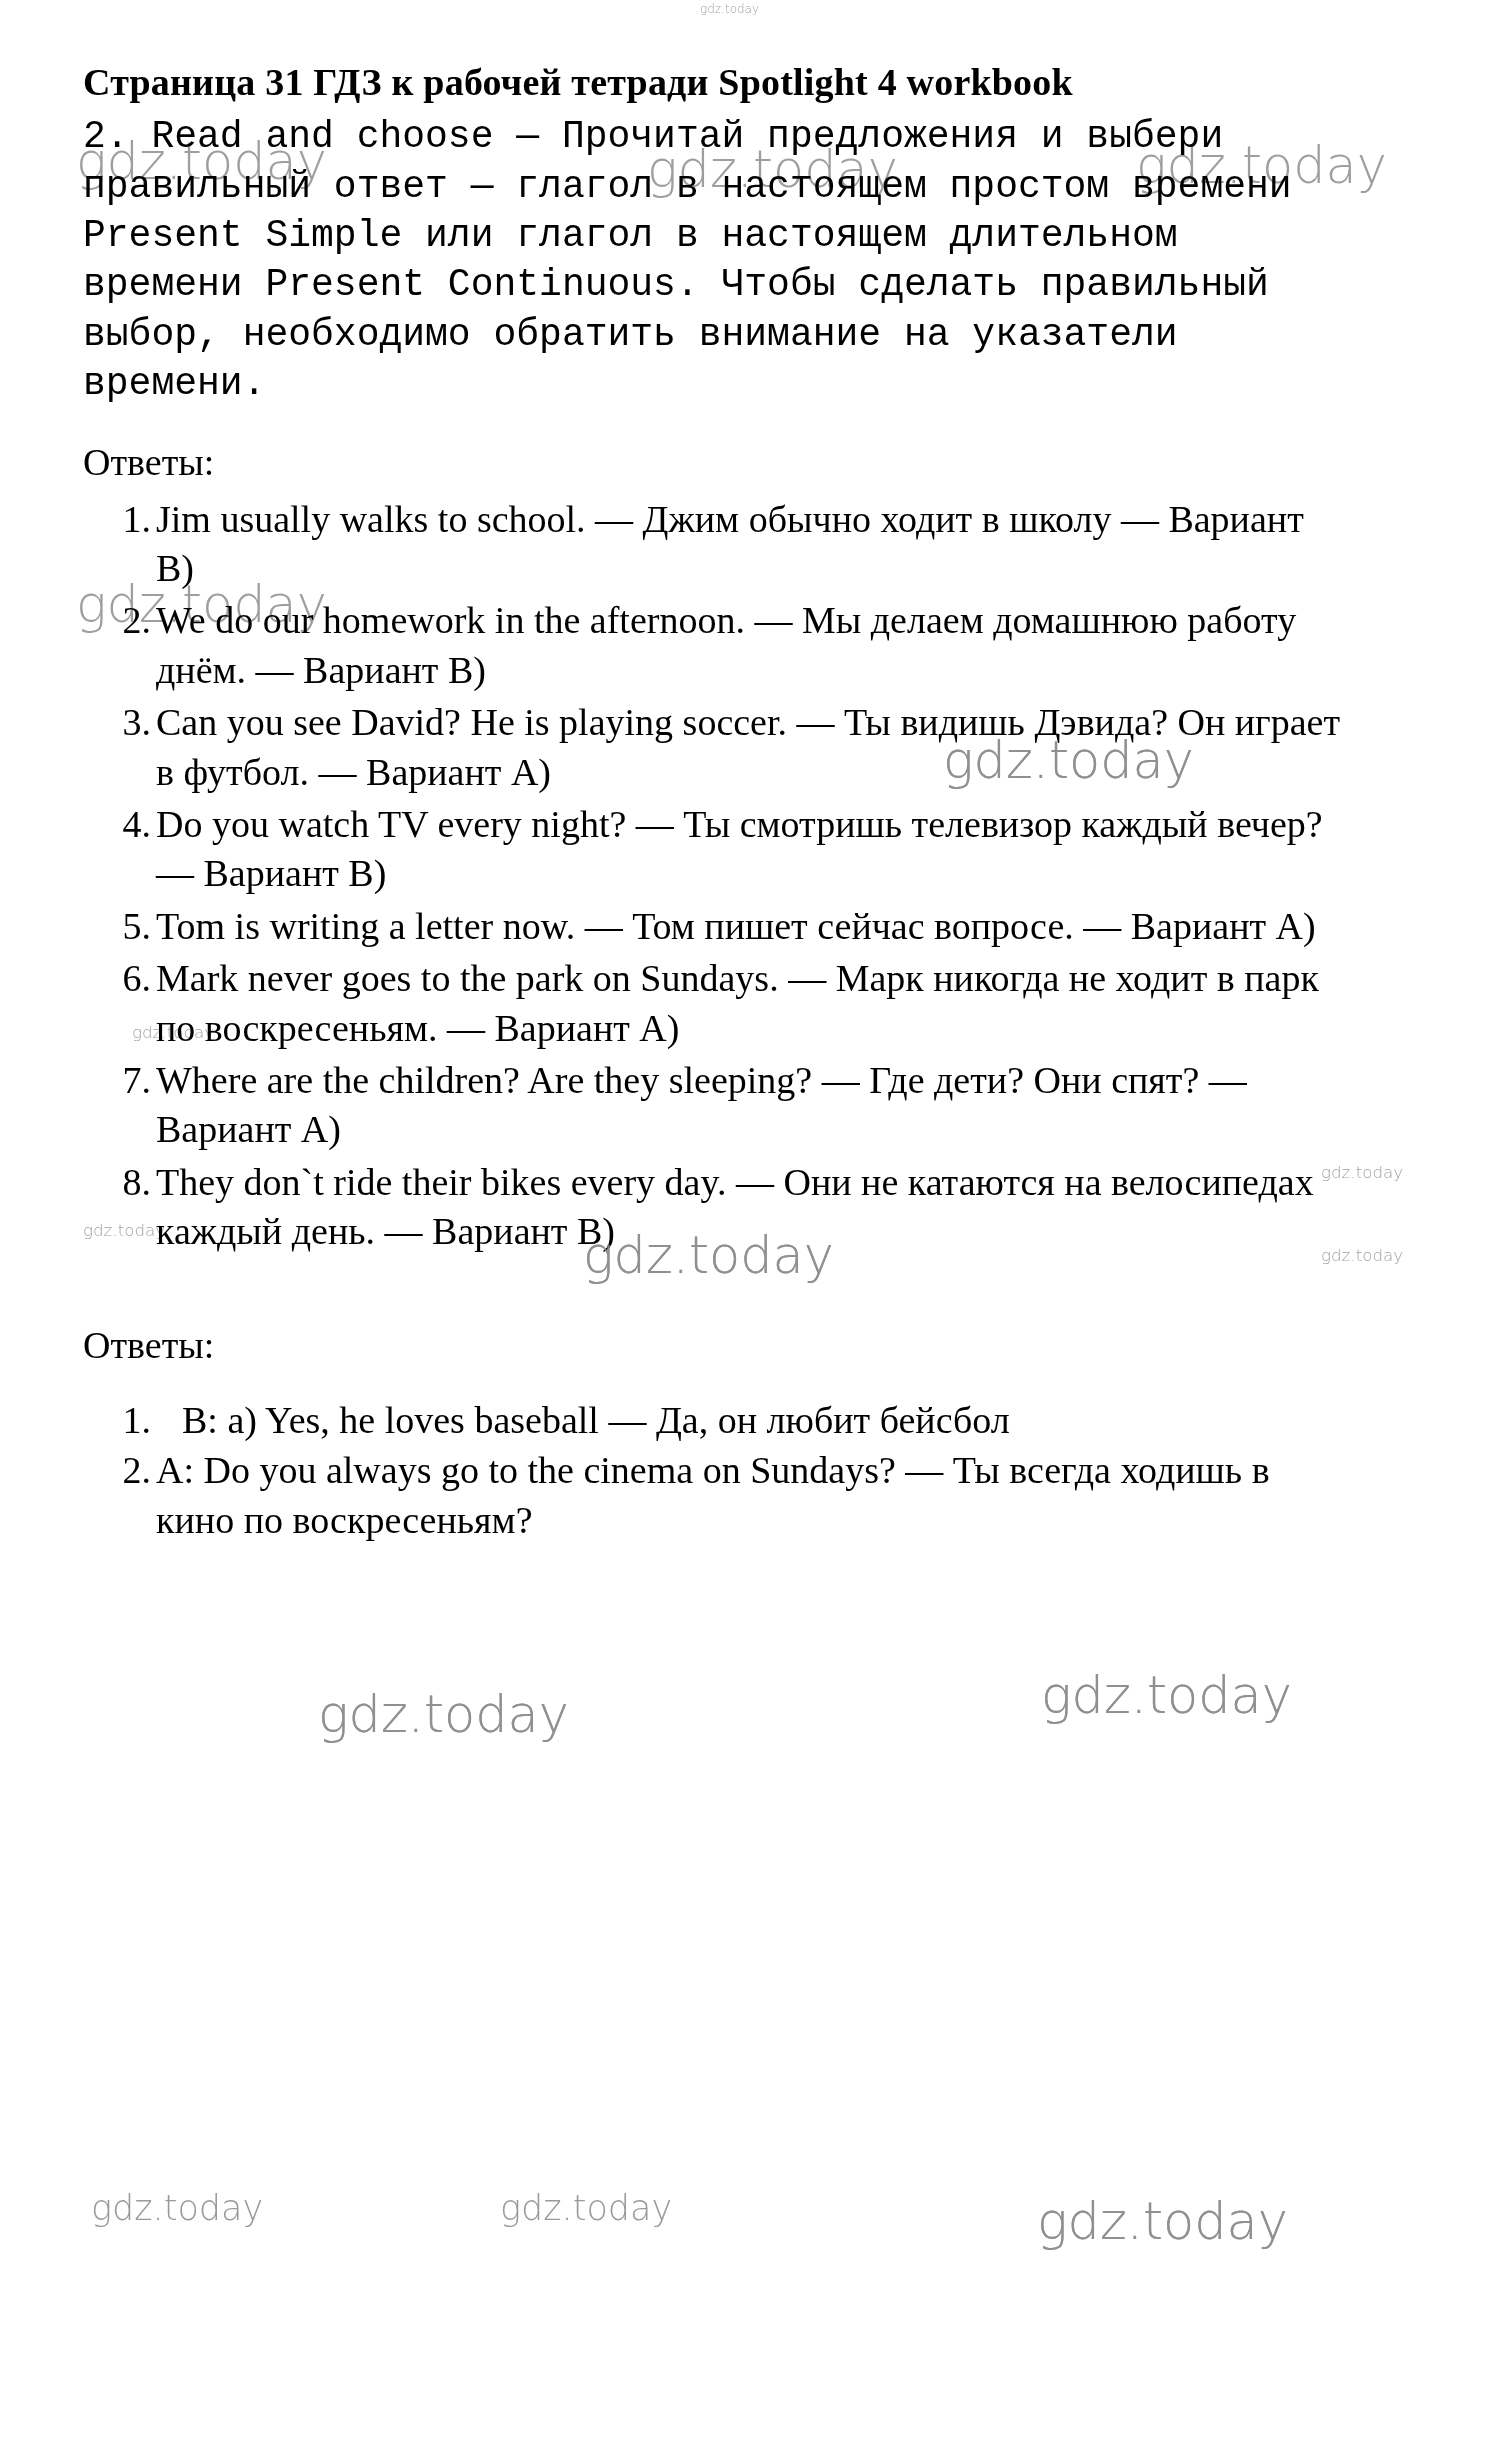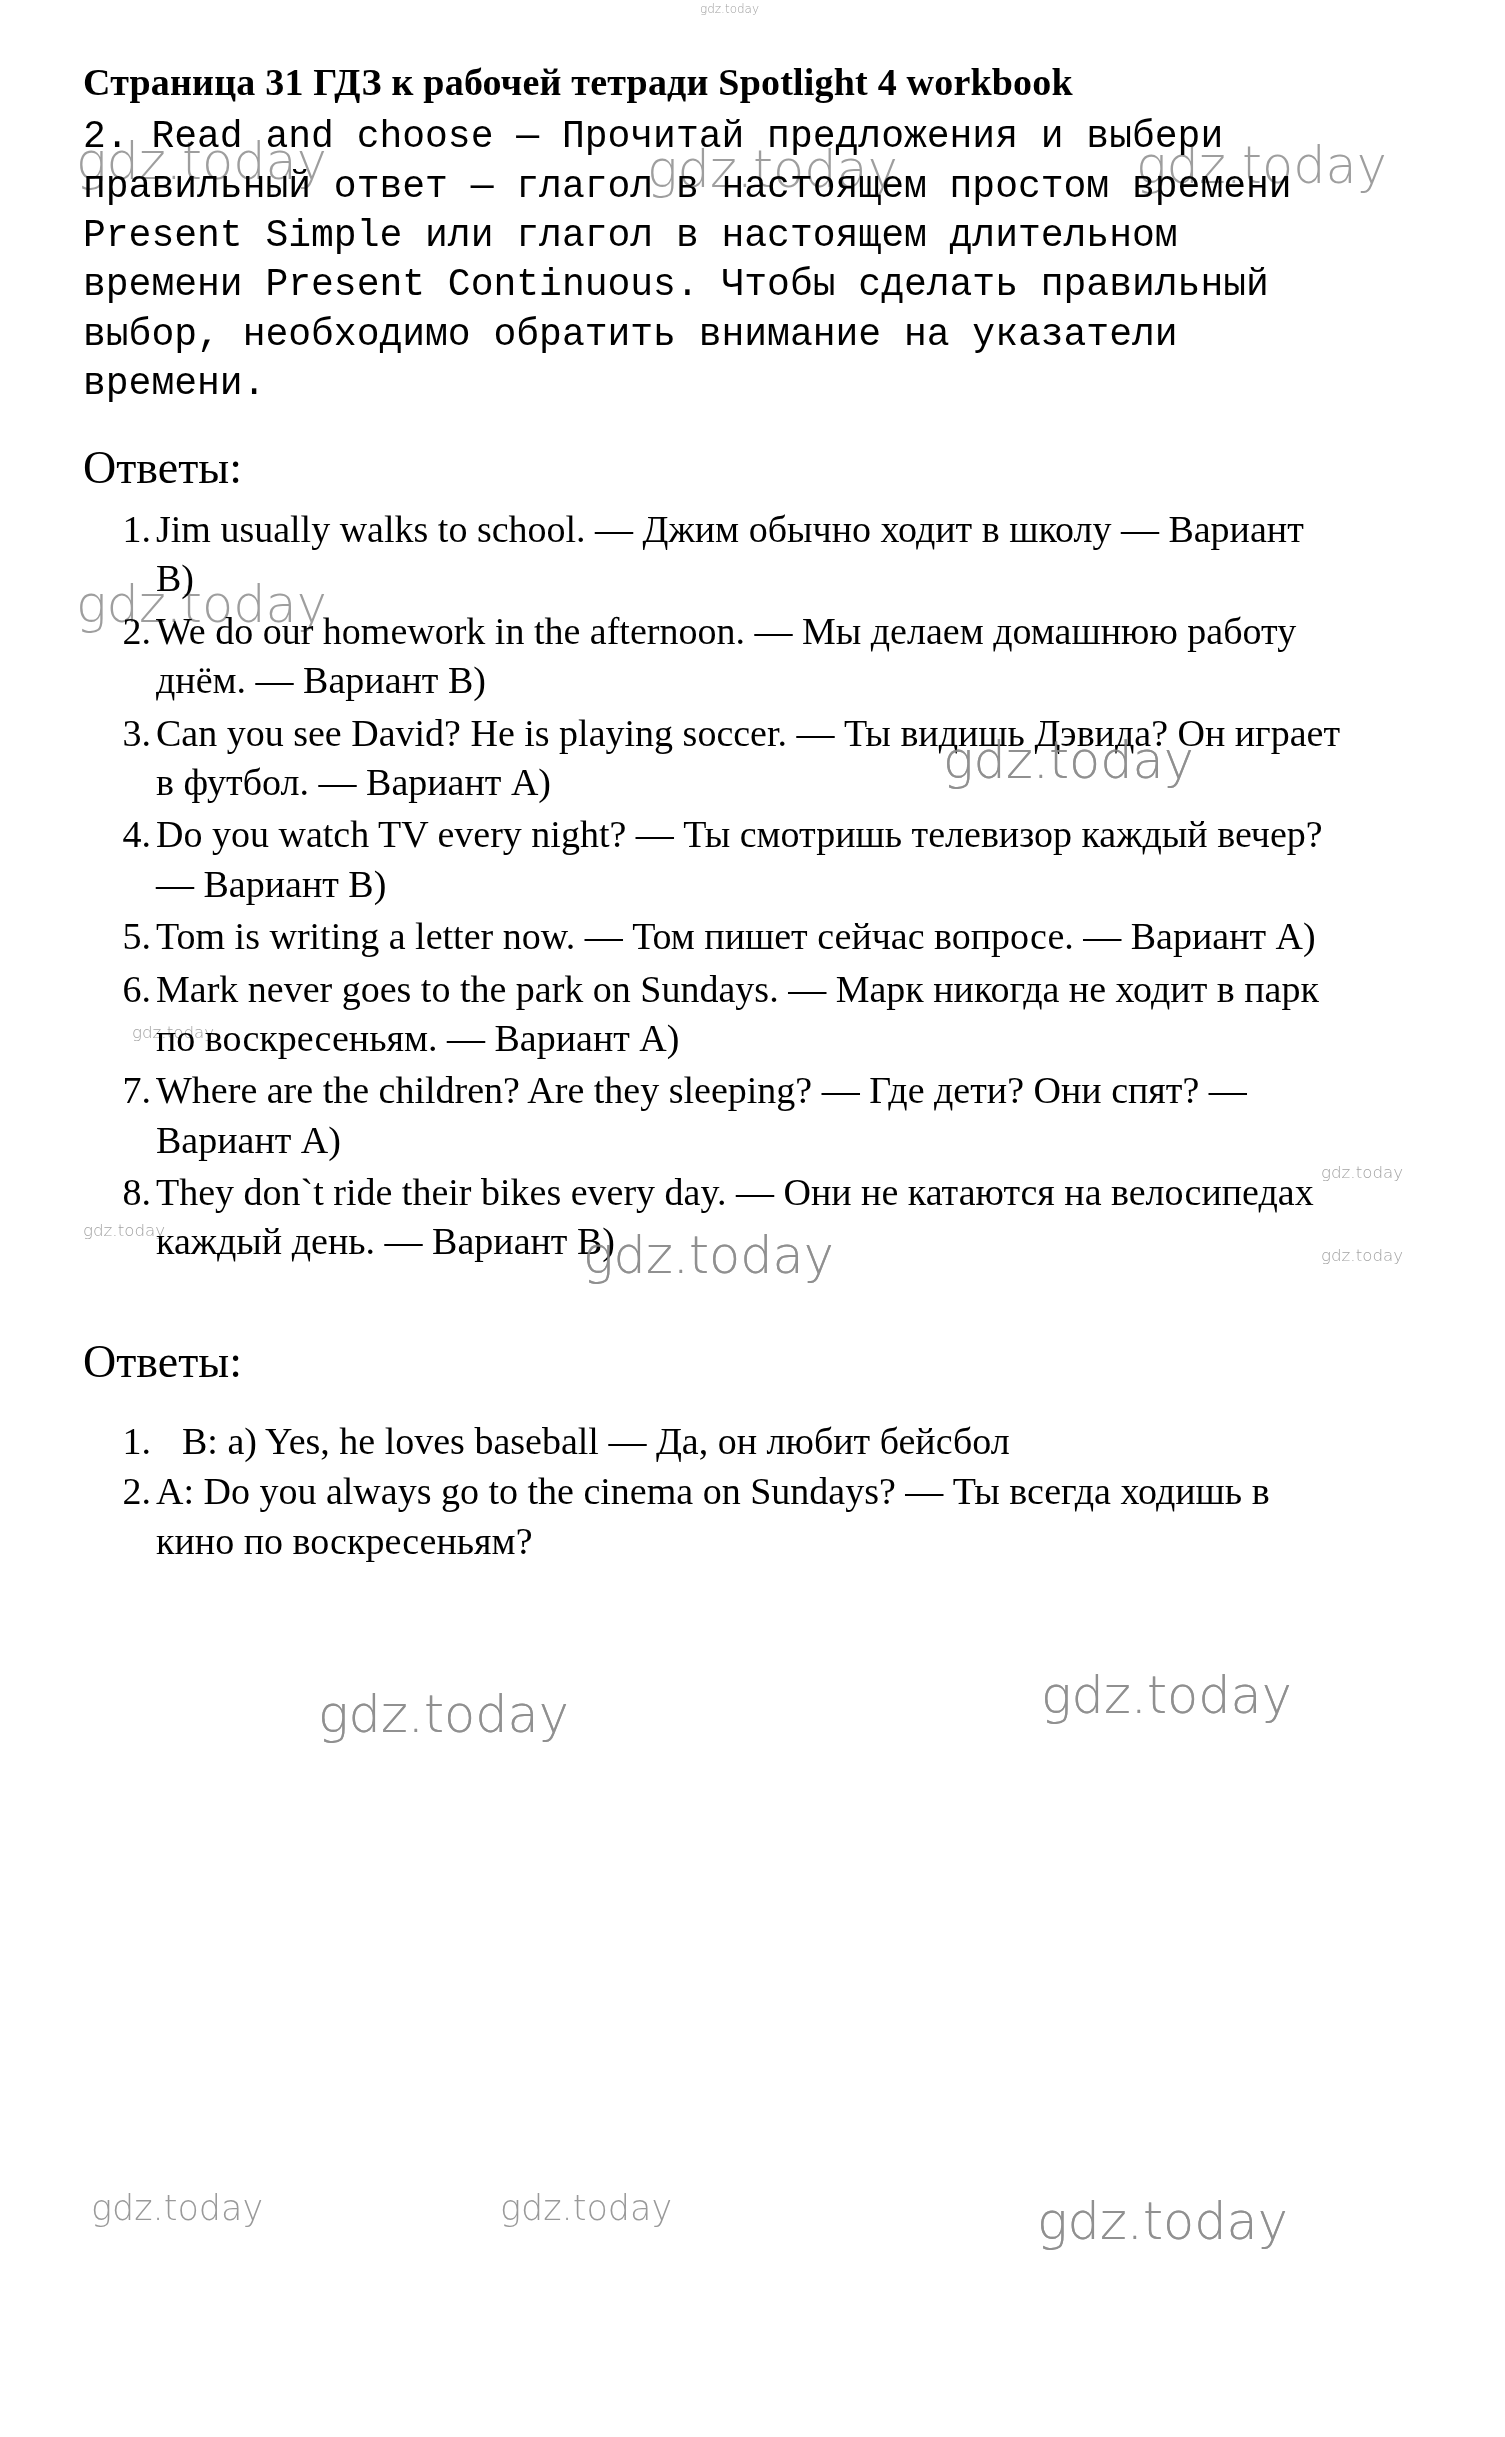--- a/index.html
+++ b/index.html
@@ -40,21 +40,21 @@
     font-size: 38px;
     line-height: 1.30;
     margin: 0 0 0 0;
     text-align: left;
     font-family: Liberation Mono, monospace;
   }
   .block-intro {
     margin-top: 4.5px;
   }
   .label-answers {
-    font-size: 46px;
+    font-size: 38px;
     line-height: 1.3;
     margin: 29px 0 7.6px 0;
   }
   ol.answers {
     list-style: none;
     margin: 0;
     padding: 0;
   }
   ol.answers li {
     font-size: 38px;

